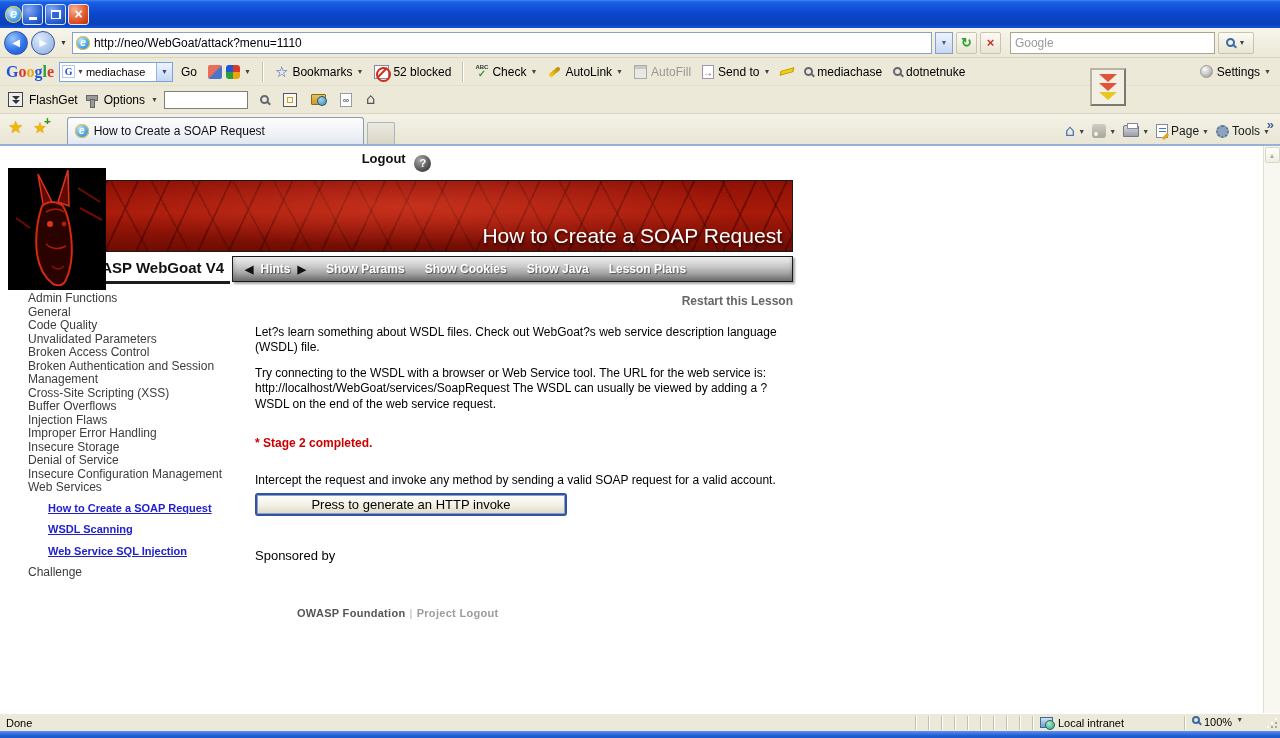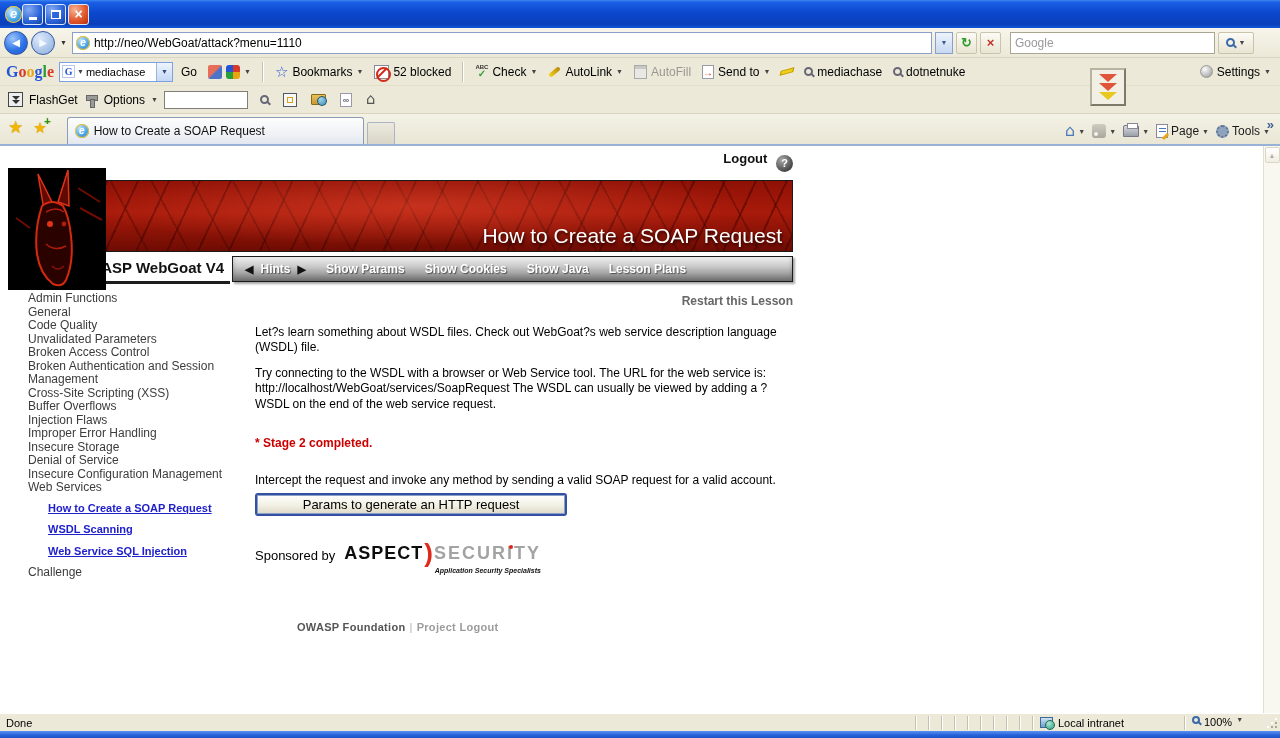--- a/index.html
+++ b/index.html
@@ -129,21 +129,21 @@
   .icon-printer { width: 16px; height: 12px; background: linear-gradient(#d8dade,#9aa0a8); border:1px solid #778; border-radius:2px 2px 0 0; position:relative; }
   .icon-printer::before { content:""; position:absolute; left:3px; top:-3px; width:9px; height:4px; background:#fff; border:1px solid #889; }
   .icon-page { width: 12px; height: 14px; background: #fff; border: 1px solid #889; position: relative; }
   .icon-page::before { content:""; position:absolute; left:2px; top:3px; width:7px; height:1px; background:#4a78b8; box-shadow:0 3px 0 #4a78b8; }
   .icon-page::after { content:""; position:absolute; right:-2px; bottom:-1px; width:7px; height:3px; background:#e8a50f; transform:rotate(-45deg); }
   .gear { width: 13px; height: 13px; border-radius: 50%; background: #8fa3bd; border: 2px dotted #5b7394; }
   .chevron-more { color: #3c5e92; font-weight: bold; font-size: 13px; position: absolute; right: 6px; top: 3px; }
 
   
   .page { position: relative; height: 567px; background: #fff; overflow: hidden; font-family: "Liberation Sans", sans-serif; }
-  .logout-row { position: absolute; top: 5px; left: 0; width: 793px; text-align: right; font-weight: bold; font-size: 13px; color: #111; }
+  .logout-row { position: absolute; top: 5px; left: 0; width: 793px; text-align: center; font-weight: bold; font-size: 13px; color: #111; }
   .help-circle { display: inline-flex; width: 17px; height: 17px; border-radius: 50%; margin-left: 5px; vertical-align: -4px;
     background: radial-gradient(circle at 35% 30%, #a8a8a8, #484848 70%); color: #fff; font-size: 11px; font-weight: bold;
     align-items: center; justify-content: center; }
   .goat { position: absolute; left: 8px; top: 22px; width: 98px; height: 122px; background: #000; z-index: 3; }
   .banner { position: absolute; left: 105px; top: 34px; width: 688px; height: 72px; border: 1px solid #1a1a1a;
     background:
       radial-gradient(ellipse at 45% 35%, rgba(225,70,45,.55), rgba(120,10,5,0) 62%),
       repeating-linear-gradient(115deg, rgba(55,0,0,.45) 0 2px, rgba(0,0,0,0) 2px 28px),
       repeating-linear-gradient(62deg, rgba(70,5,0,.4) 0 2px, rgba(0,0,0,0) 2px 36px),
       linear-gradient(180deg,#8e1106,#a81a0a 45%,#6e0c03); }
@@ -443,31 +443,23 @@
       </div>
       <div class="side-item challenge">Challenge</div>
     </div>
 
     <div class="main">
       <div class="restart">Restart this Lesson</div>
       <div class="para1">Let?s learn something about WSDL files. Check out WebGoat?s web service description language (WSDL) file.</div>
       <div class="para2">Try connecting to the WSDL with a browser or Web Service tool. The URL for the web service is: http://localhost/WebGoat/services/SoapRequest The WSDL can usually be viewed by adding a ?WSDL on the end of the web service request.</div>
       <div class="stage">* Stage 2 completed.</div>
       <div class="instr">Intercept the request and invoke any method by sending a valid SOAP request for a valid account.</div>
-      <button class="gen-btn">Params to generate an HTTP request</button>
+      <button class="gen-btn">Press to generate an HTTP invoke</button>
       <div class="sponsor-row">
         <span class="sponsored-by">Sponsored by</span>
-        <span class="aspect-logo">
-          <span class="aspect-line">
-            <span class="aspect-txt">ASPECT</span>
-            <span class="paren">)</span>
-            <span class="security-txt">SECURITY</span>
-          </span>
-          <div class="tagline">Application Security Specialists</div>
-        </span>
       </div>
       <div class="footer-row">
         <span class="owasp">OWASP Foundation</span><span class="footer-div">|</span><span class="project">Project Logout</span>
       </div>
     </div>
 
     <div class="scrollbar">
       <div class="scroll-up">▲</div>
     </div>
   </div>

